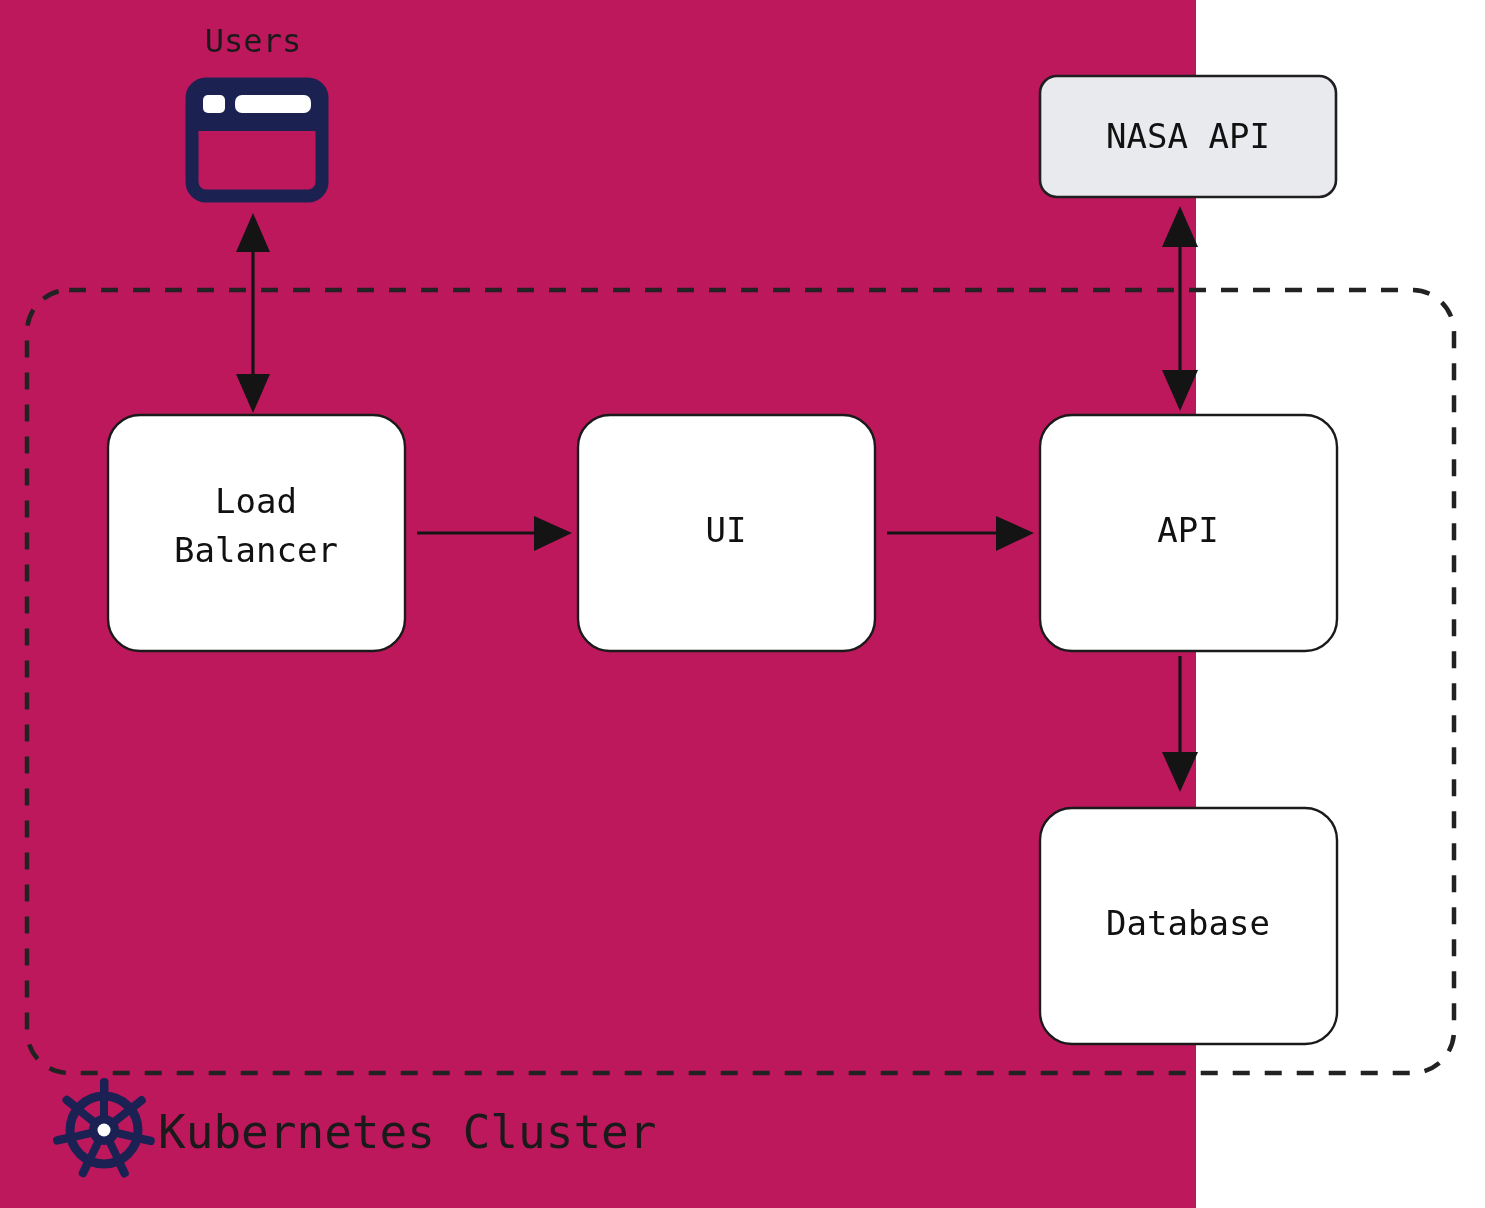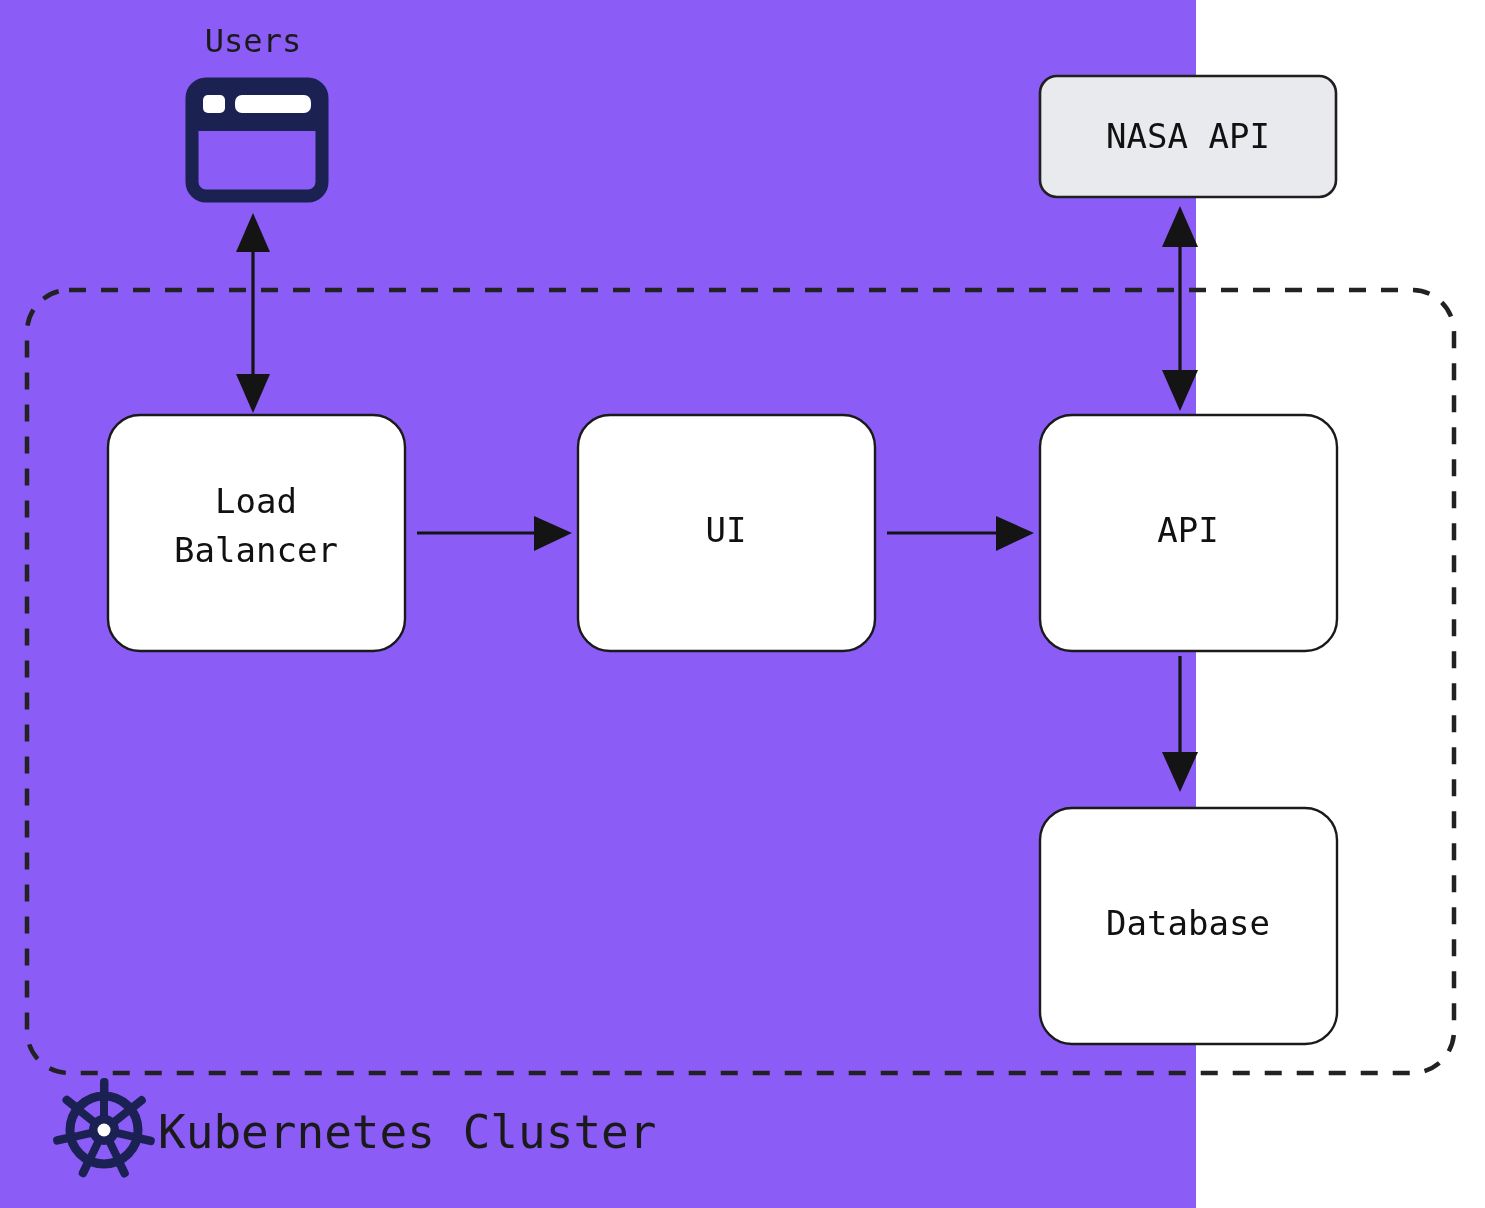--- a/index.html
+++ b/index.html
@@ -10,21 +10,21 @@
   body {
     width: 1485px;
     height: 1208px;
     overflow: hidden;
     font-family: "DejaVu Sans Mono", monospace;
   }
   #canvas {
     position: relative;
     width: 1196px;
     height: 1208px;
-    background: #8b5cf6;
+    background: #be185d;
   }
   svg#diagram {
     position: absolute;
     left: 0;
     top: 0;
     width: 1485px;
     height: 1208px;
     display: block;
   }
   .node-label {

